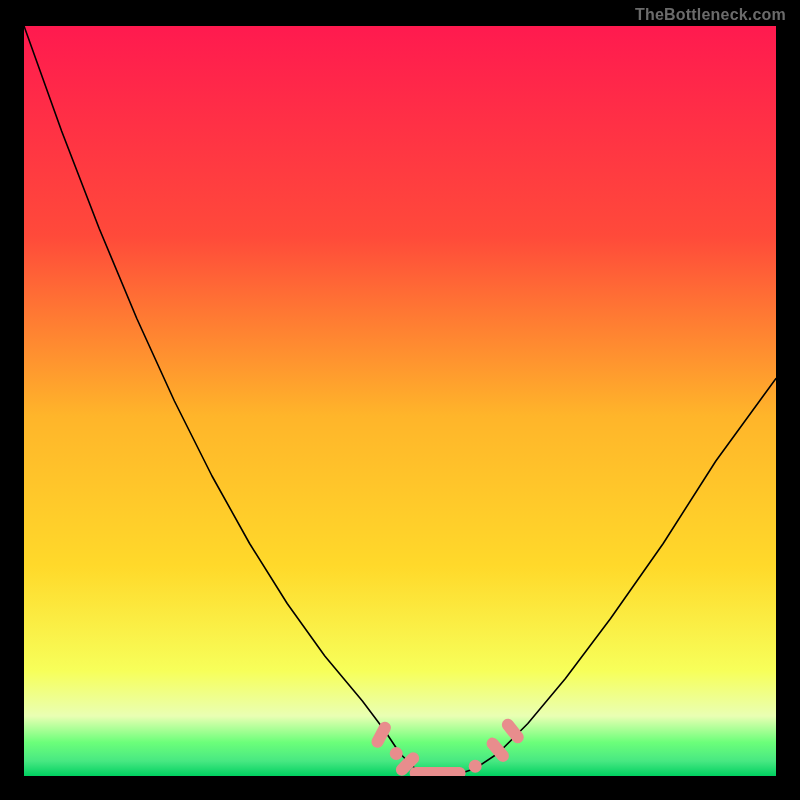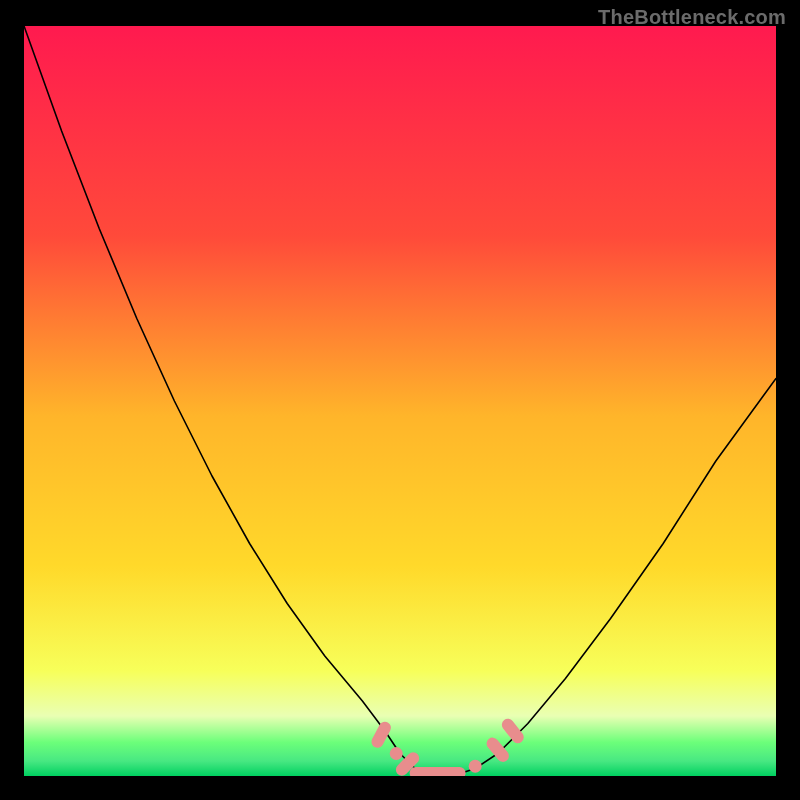--- a/index.html
+++ b/index.html
@@ -15,21 +15,21 @@
     position: relative;
     width: 800px;
     height: 800px;
     background: #000;
   }
   .watermark {
     position: absolute;
     top: 6px;
     right: 14px;
     color: #6b6b6b;
-    font-size: 20px;
+    font-size: 16px;
     font-weight: 600;
     letter-spacing: 0.2px;
     user-select: none;
     z-index: 5;
   }
   .plot-wrap {
     position: absolute;
     left: 24px;
     top: 26px;
     width: 752px;

